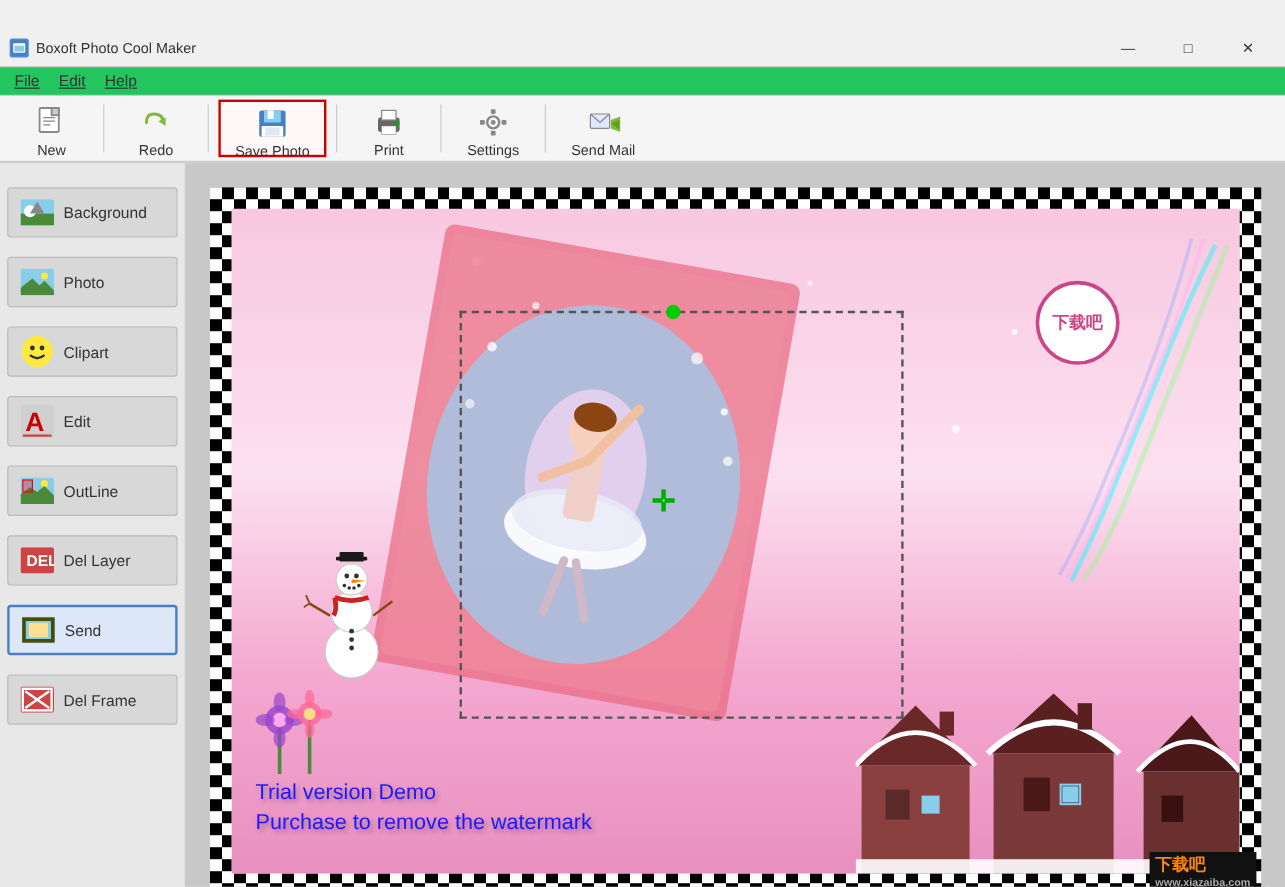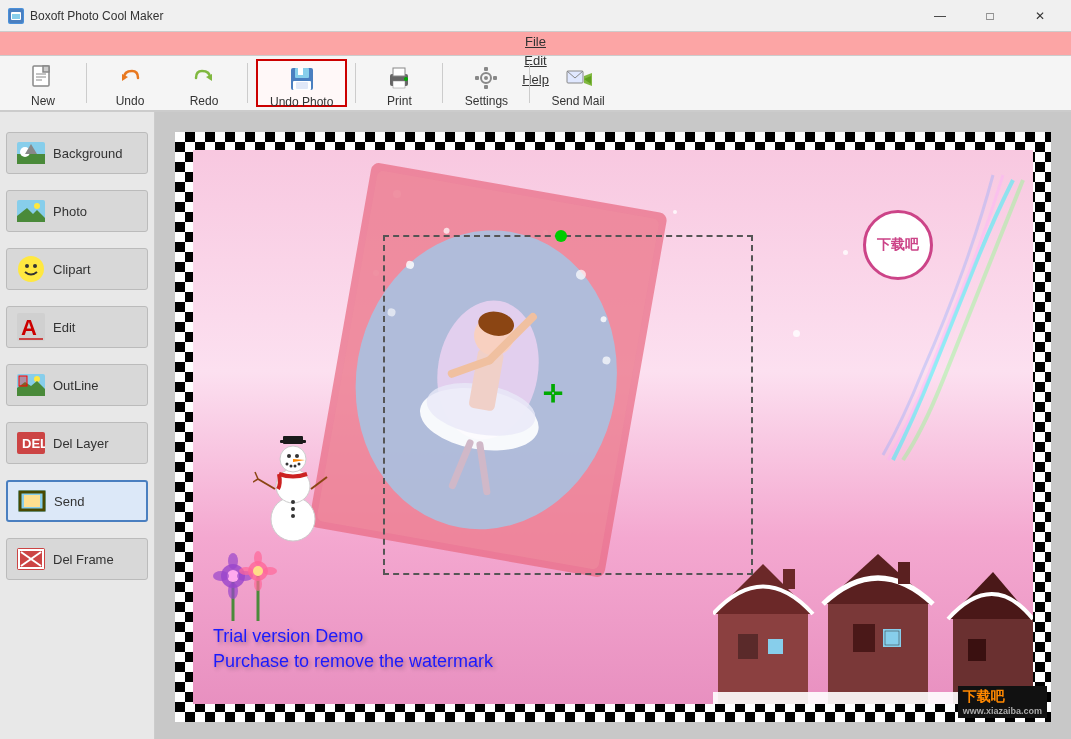--- a/index.html
+++ b/index.html
@@ -7,20 +7,21 @@
 
     
     .title-bar {
       background: #f0f0f0;
       height: 32px;
       display: flex;
       align-items: center;
       padding: 0 8px;
       border-bottom: 1px solid #ccc;
       user-select: none;
+      margin-top: 24px;
     }
     .title-bar-icon {
       width: 16px; height: 16px;
       background: #4a90d9;
       margin-right: 6px;
       border-radius: 2px;
       display: flex; align-items: center; justify-content: center;
       font-size: 10px; color: white; font-weight: bold;
     }
     .title-bar-text {
@@ -33,27 +34,26 @@
     }
     .title-btn {
       width: 46px; height: 30px;
       border: none; background: transparent;
       cursor: pointer; font-size: 12px; color: #333;
       display: flex; align-items: center; justify-content: center;
     }
 
     
     .menu-bar {
-      background: #fca5a5;
+      background: #22c55e;
       height: 24px;
       display: flex;
       align-items: center;
       padding: 0 4px;
       border-bottom: 1px solid #ccc;
-      flex-direction: column;
     }
     .menu-item {
       padding: 2px 8px;
       cursor: pointer;
       font-size: 13px;
       color: #333;
       text-decoration: underline;
     }
 
     
@@ -331,29 +331,20 @@
         <line x1="7" y1="10" x2="17" y2="10" stroke="#888" stroke-width="1"></line>
         <line x1="7" y1="13" x2="17" y2="13" stroke="#888" stroke-width="1"></line>
         <line x1="7" y1="16" x2="13" y2="16" stroke="#888" stroke-width="1"></line>
       </svg>
     </div>
     <span>New</span>
   </button>
 
   <div class="toolbar-sep"></div>
 
-  <button class="tool-btn">
-    <div class="tool-icon">
-      <svg width="28" height="28" viewBox="0 0 28 28">
-        <path d="M8,14 Q8,7 16,7 Q22,7 22,14" fill="none" stroke="#e87820" stroke-width="2.5" stroke-linecap="round"></path>
-        <polygon points="6,10 6,17 12,13" fill="#e87820"></polygon>
-      </svg>
-    </div>
-    <span>Undo</span>
-  </button>
 
   <button class="tool-btn">
     <div class="tool-icon">
       <svg width="28" height="28" viewBox="0 0 28 28">
         <path d="M20,14 Q20,7 12,7 Q6,7 6,14" fill="none" stroke="#80b840" stroke-width="2.5" stroke-linecap="round"></path>
         <polygon points="22,10 22,17 16,13" fill="#80b840"></polygon>
       </svg>
     </div>
     <span>Redo</span>
   </button>
@@ -363,21 +354,21 @@
   <button class="tool-btn active-red">
     <div class="tool-icon">
       <svg width="28" height="28" viewBox="0 0 28 28">
         <rect x="3" y="3" width="22" height="22" fill="#4a7fc0" rx="2"></rect>
         <rect x="7" y="3" width="14" height="10" fill="#87ceeb" rx="1"></rect>
         <rect x="10" y="3" width="5" height="7" fill="white"></rect>
         <rect x="5" y="16" width="18" height="9" fill="white" rx="1"></rect>
         <rect x="8" y="17" width="12" height="7" fill="#e0e8f8" rx="1"></rect>
       </svg>
     </div>
-    <span>Undo Photo</span>
+    <span>Save Photo</span>
   </button>
 
   <div class="toolbar-sep"></div>
 
   <button class="tool-btn">
     <div class="tool-icon">
       <svg width="28" height="28" viewBox="0 0 28 28">
         <rect x="5" y="10" width="18" height="12" fill="#666" rx="2"></rect>
         <rect x="8" y="4" width="12" height="8" fill="white" stroke="#888" stroke-width="1"></rect>
         <rect x="8" y="17" width="12" height="7" fill="white" stroke="#888" stroke-width="0.5"></rect>

